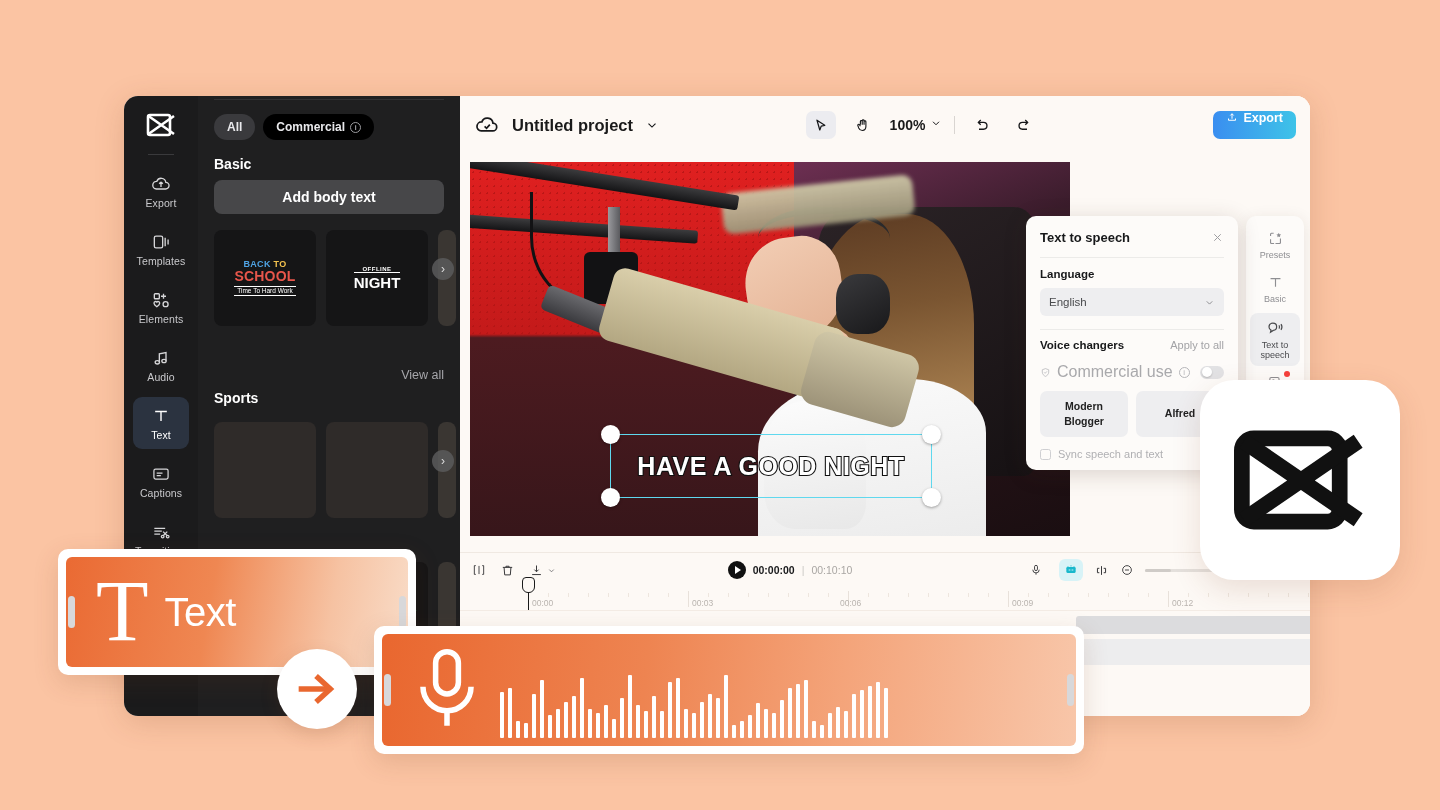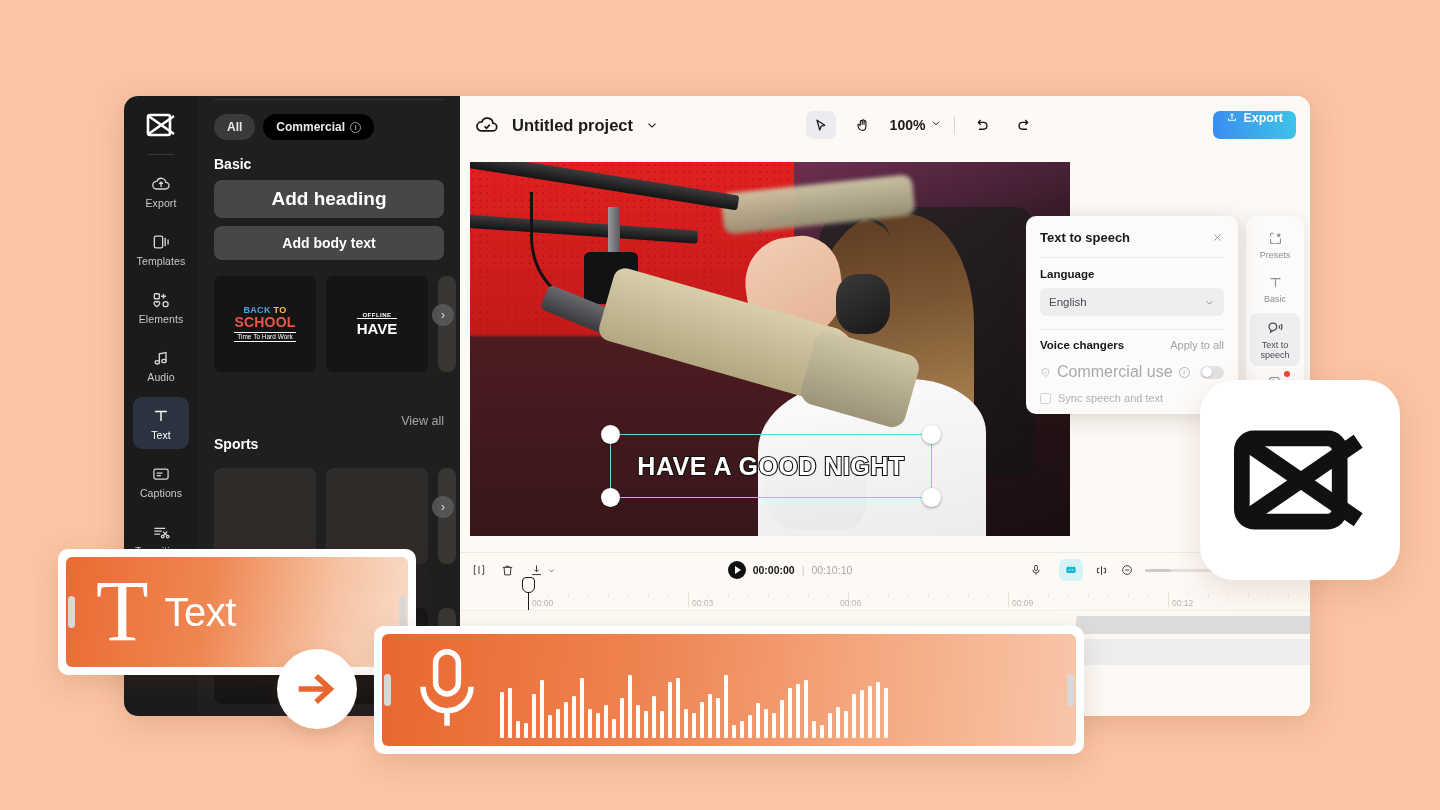--- a/index.html
+++ b/index.html
@@ -392,35 +392,34 @@
       <div class="chip sel">
         <span>All</span>
       </div>
       <div class="chip">
         <span>Commercial</span>
         <span class="info-dot">i</span>
       </div>
     </div>
 
     <div class="sec-title">Basic</div>
-    <div class="big-btn heading">Add heading</div>
     <div class="big-btn body">Add body text</div>
 
     <div class="thumb-row">
       <div class="thumb">
         <div class="bts">
           <div class="l1"><span style="color:#4fa3e3">BACK</span> <span style="color:#f2c14e">TO</span></div>
           <div class="l2"><span style="color:#e8564b">SCHOOL</span></div>
           <div class="l3">Time To Hard Work</div>
         </div>
       </div>
       <div class="thumb">
         <div class="cls">
           <div class="o">OFFLINE</div>
-          <div class="c">HAVE</div>
+          <div class="c">NIGHT</div>
         </div>
       </div>
       <div class="thumb edge"></div>
       <div class="arrow-next">›</div>
     </div>
 
     <div class="sec-row">
       <div class="sec-title">Sports</div>
       <div class="view-all">View all</div>
     </div>
@@ -549,20 +548,24 @@
           <div class="apply-all">Apply to all</div>
         </div>
         <div class="comm-row">
           <svg width="11" height="11" viewBox="0 0 24 24" fill="none" stroke="#b6b6b9" stroke-width="1.7">
             <path d="M12 3.5l7 2.6v5c0 4.3-3 7.6-7 9.4-4-1.8-7-5.1-7-9.4v-5z"></path>
               <path d="M9 11.6l2.2 2.2 3.9-4.2"></path>
           </svg>
           <span class="txt">Commercial use</span>
           <span class="info-dot" style="border-color:#b6b6b9;color:#b6b6b9">i</span>
           <div class="toggle"></div>
+        </div>
+        <div class="voice-row">
+          <div class="voice-card">Modern Blogger</div>
+          <div class="voice-card">Alfred</div>
         </div>
         <div class="sync-row">
           <div class="cbox"></div>
           <span class="txt">Sync speech and text</span>
         </div>
       </div>
 
       <div id="right-rail">
         <div class="rr-item">
           <svg width="17" height="17" viewBox="0 0 24 24" fill="none" stroke="#8e8e92" stroke-width="1.6">

